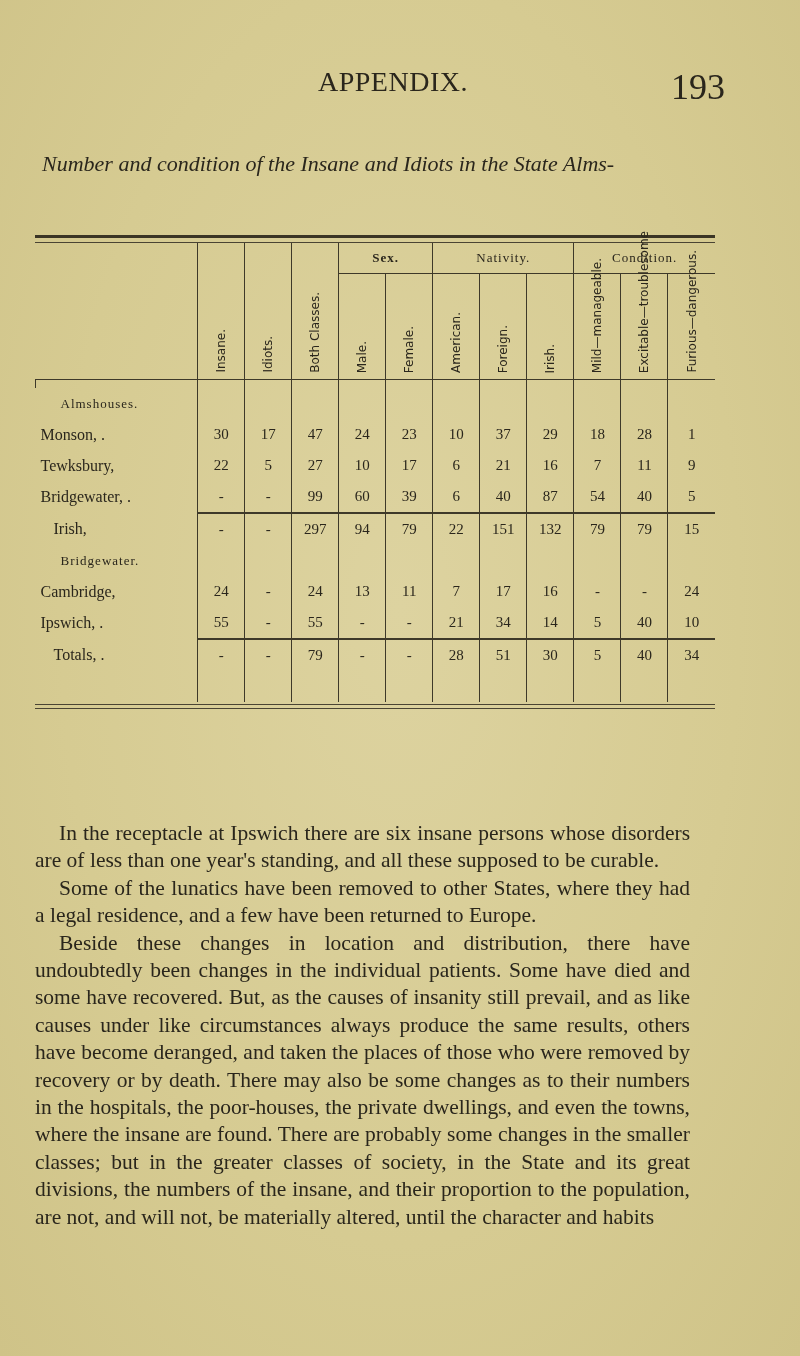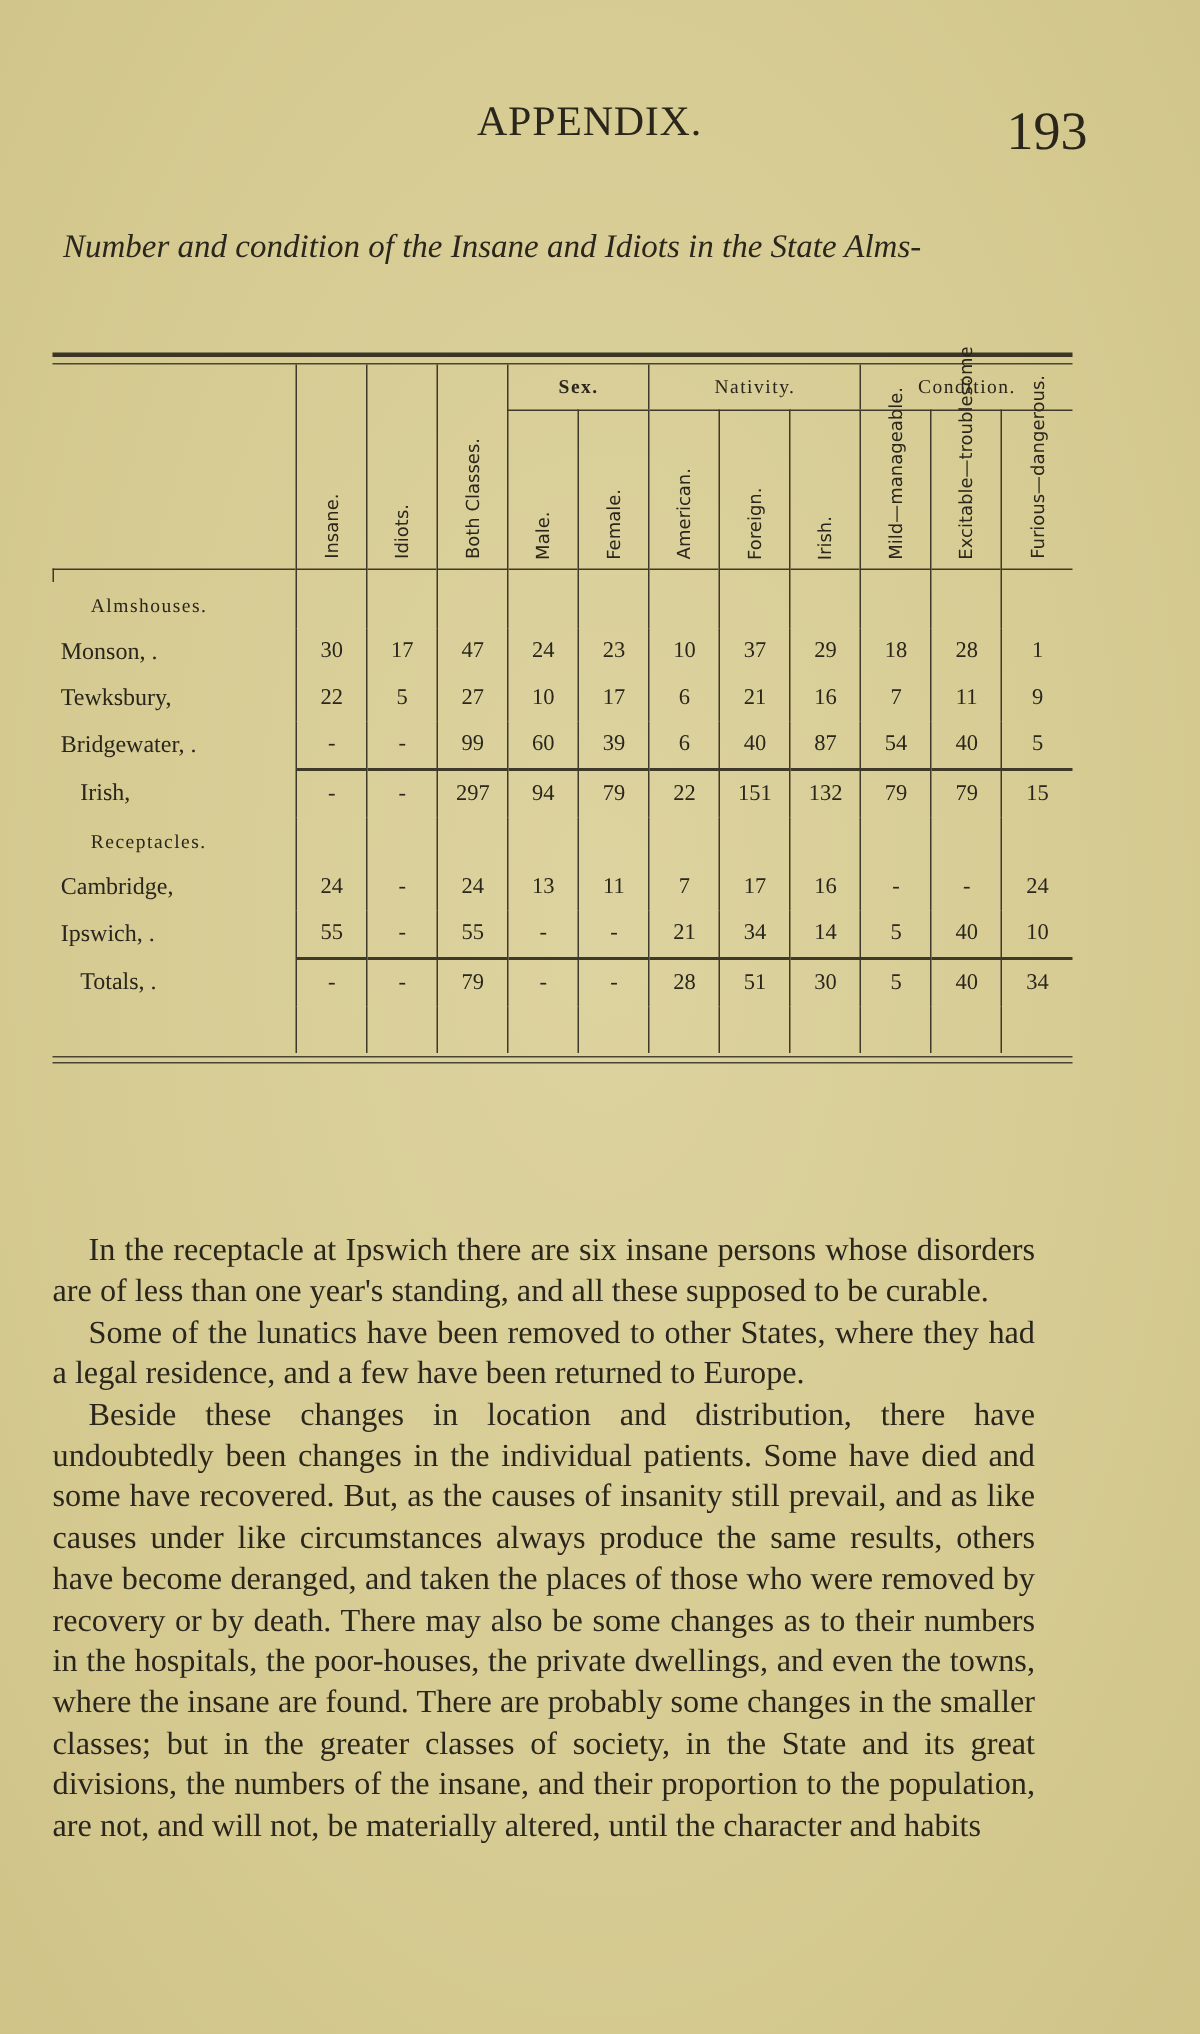--- a/index.html
+++ b/index.html
@@ -227,21 +227,21 @@
           <td>79</td>
           <td>22</td>
           <td>151</td>
           <td>132</td>
           <td>79</td>
           <td>79</td>
           <td>15</td>
       </tr>
 
       <tr class="section">
-        <td class="lbl">Receptacles.</td>
+        <td class="lbl">Bridgewater.</td>
         <td></td>
           <td></td>
           <td></td>
           <td></td>
           <td></td>
           <td></td>
           <td></td>
           <td></td>
           <td></td>
           <td></td>

